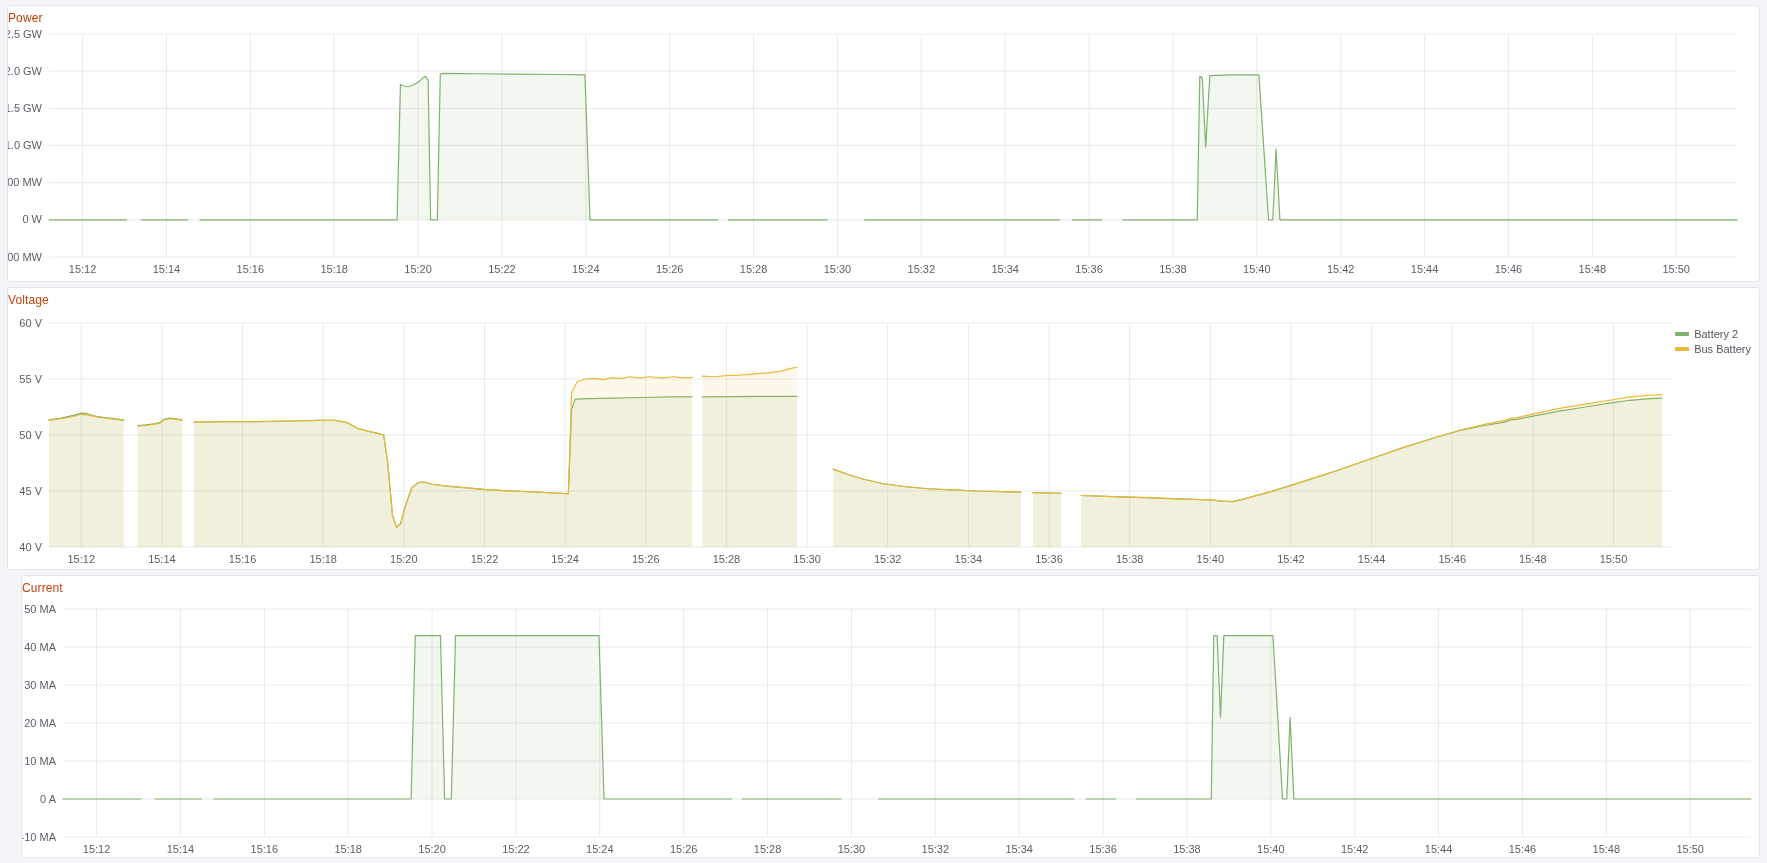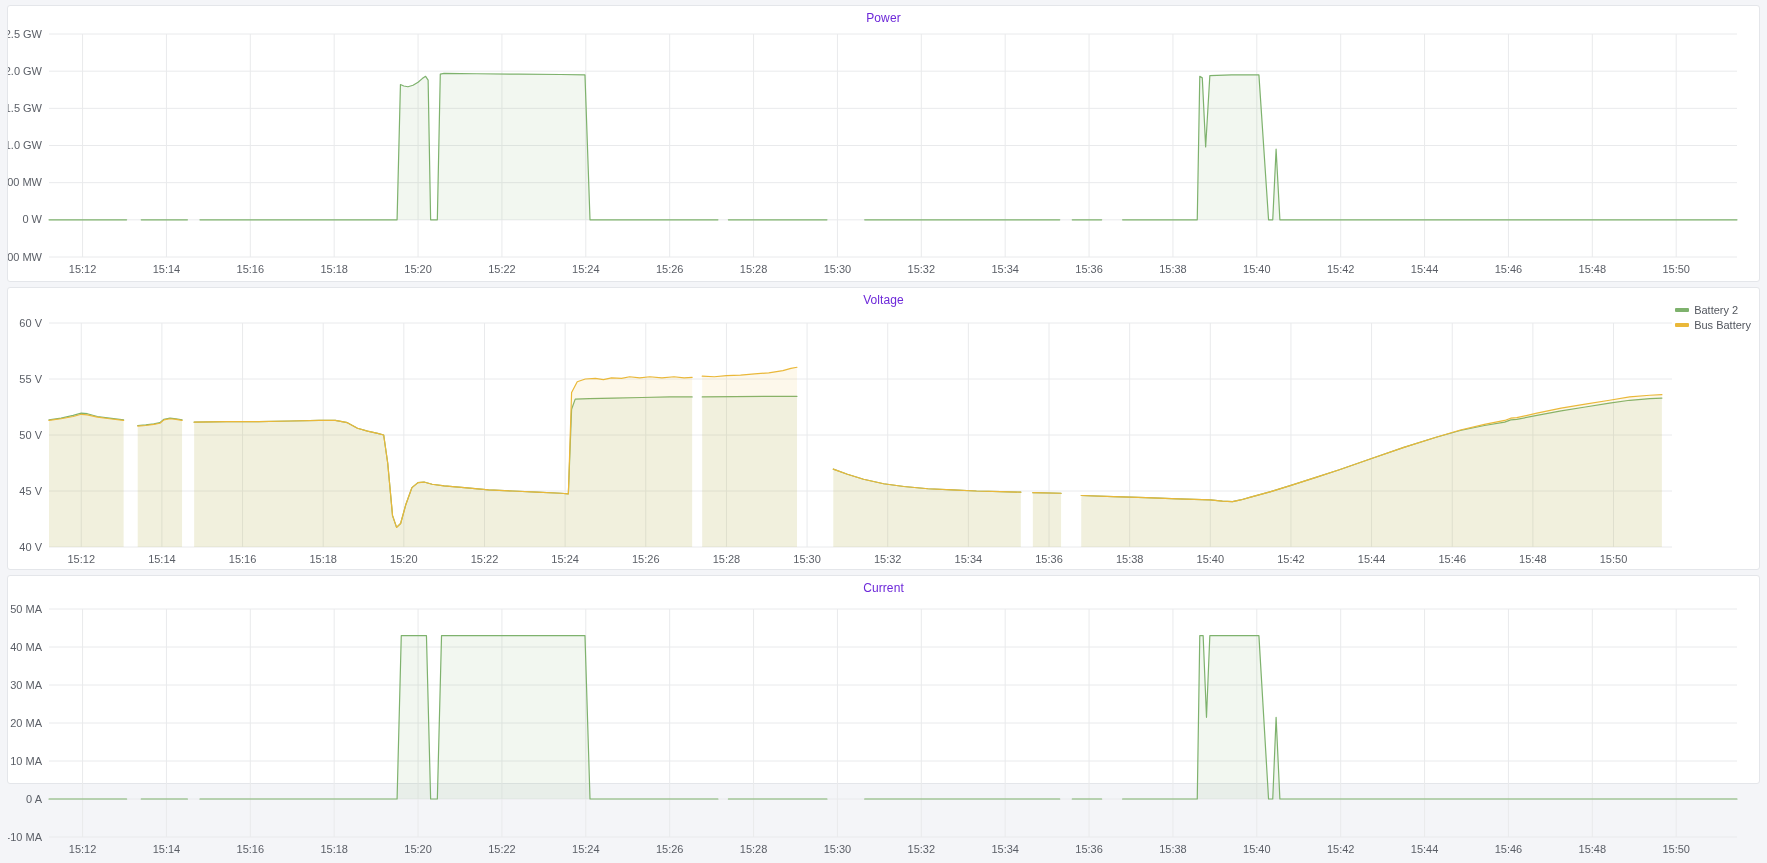--- a/index.html
+++ b/index.html
@@ -9,34 +9,34 @@
     font-family:"Liberation Sans",sans-serif;
     overflow:hidden;
   }
   .panel{
     position:relative;background:#ffffff;
     border:1px solid #e4e6ea;border-radius:3px;
     box-sizing:border-box;margin-bottom:5px;
   }
   .panel-power{height:277px;}
   .panel-voltage{height:283px;}
-  .panel-current{height:209px;}
+  .panel-current{height:283px;margin-left:14px;}
   .panel-title{
     position:absolute;top:5px;left:0;width:100%;
-    text-align:center;font-size:12px;font-weight:500;
-    color:#6d28d9;letter-spacing:.1px;z-index:2;
+    font-size:12px;font-weight:500;
+    color:#c2410c;letter-spacing:.1px;z-index:2;
   }
   svg.chart{position:absolute;left:0;top:0;z-index:1;display:block;}
   svg.chart line.grid{stroke:#e9eaec;stroke-width:1;}
   svg.chart text{
     font-family:"Liberation Sans",sans-serif;
     font-size:11px;fill:#5a5e66;
   }
   .legend{
-    position:absolute;top:16px;right:8px;z-index:3;
+    position:absolute;top:40px;right:8px;z-index:3;
     display:flex;flex-direction:column;gap:3px;
   }
   .legend-item{
     display:flex;align-items:center;gap:5px;
     font-size:11px;color:#52565e;cursor:pointer;white-space:nowrap;
   }
   .legend-swatch{display:inline-block;width:14px;height:4px;border-radius:1px;}
 </style>
 </head>
 <body>

